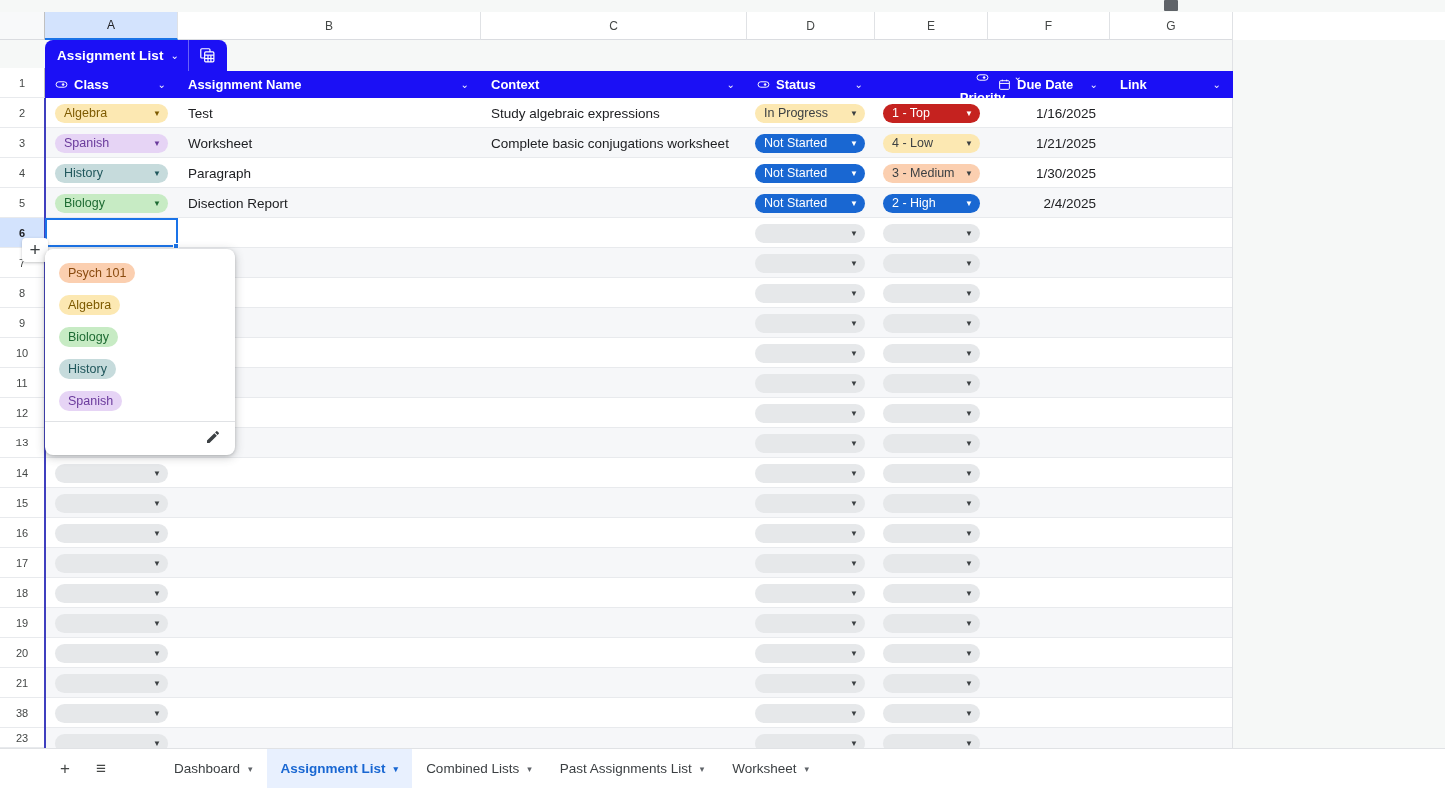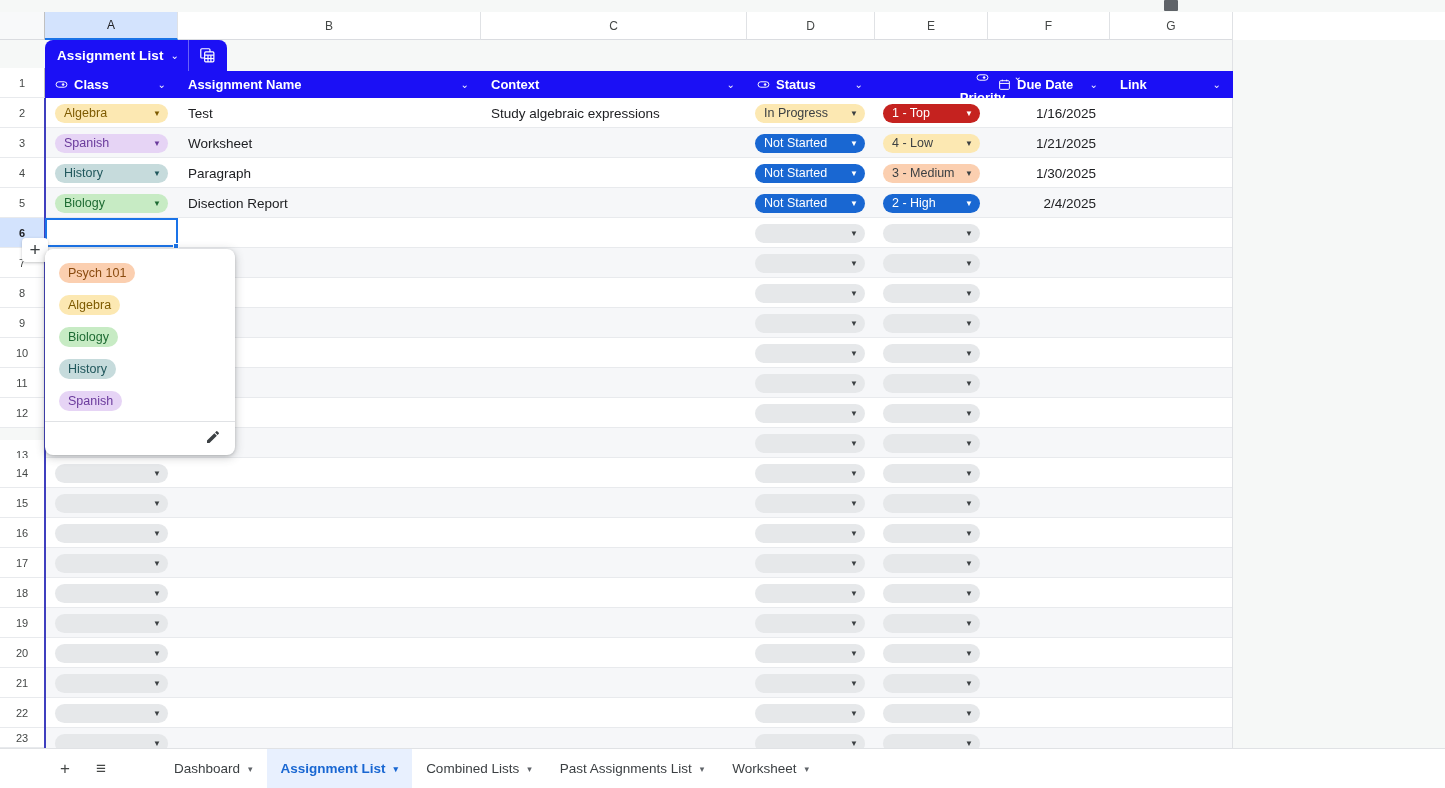--- a/index.html
+++ b/index.html
@@ -156,30 +156,30 @@
       <div class="rowhdr" style="top: 128px;">3</div>
       <div class="rowhdr" style="top: 158px;">4</div>
       <div class="rowhdr" style="top: 188px;">5</div>
       <div class="rowhdr sel" style="top: 218px;">6</div>
       <div class="rowhdr" style="top: 248px;">7</div>
       <div class="rowhdr" style="top: 278px;">8</div>
       <div class="rowhdr" style="top: 308px;">9</div>
       <div class="rowhdr" style="top: 338px;">10</div>
       <div class="rowhdr" style="top: 368px;">11</div>
       <div class="rowhdr" style="top: 398px;">12</div>
-      <div class="rowhdr" style="top: 440px;">13</div>
+      <div class="rowhdr" style="top: 428px; font-family: Liberation Mono, monospace;">13</div>
       <div class="rowhdr" style="top: 458px;">14</div>
       <div class="rowhdr" style="top: 488px;">15</div>
       <div class="rowhdr" style="top: 518px;">16</div>
       <div class="rowhdr" style="top: 548px;">17</div>
       <div class="rowhdr" style="top: 578px;">18</div>
       <div class="rowhdr" style="top: 608px;">19</div>
       <div class="rowhdr" style="top: 638px;">20</div>
       <div class="rowhdr" style="top: 668px;">21</div>
-      <div class="rowhdr" style="top: 698px;">22</div>
+      <div class="rowhdr" style="top: 698px;">38</div>
       <div class="rowhdr" style="top: 728px; height: 20px;">23</div>
     </div>
   <div class="addrow-btn">+</div>
 
   <div class="tabletab">
     <span class="name">Assignment List</span>
     <span class="cv">⌄</span>
     <span class="tdiv"></span>
     <span class="gicon">
       <svg width="17" height="17" viewBox="0 0 24 24" fill="none" stroke="#fff" stroke-width="1.7">
@@ -276,20 +276,21 @@
         <div class="cell txt" style="left: 1065px; width: 123px;"></div>
       </div>
       <div class="grow even" style="top: 30px;">
         <div class="cell" style="left: 10px; width: 123px;">
           <div class="chip" style="width: 113px; background: rgb(230, 212, 245); color: rgb(106, 58, 156);">
             <span>Spanish</span>
             <span class="arw" style="color: rgb(106, 58, 156);">▼</span>
           </div>
         </div>
         <div class="cell txt" style="left: 133px; width: 303px;">Worksheet</div>
+        <div class="cell txt" style="left: 436px; width: 266px;">Complete basic conjugations worksheet</div>
         <div class="cell" style="left: 710px; width: 120px;">
           <div class="chip" style="width: 110px; background: rgb(25, 103, 210); color: rgb(255, 255, 255);">
             <span>Not Started</span>
             <span class="arw" style="color: rgb(255, 255, 255);">▼</span>
           </div>
         </div>
         <div class="cell" style="left: 838px; width: 105px;">
           <div class="chip" style="width: 97px; background: rgb(252, 232, 178); color: rgb(60, 64, 67);">
             <span>4 - Low</span>
             <span class="arw" style="color: rgb(60, 64, 67);">▼</span>

